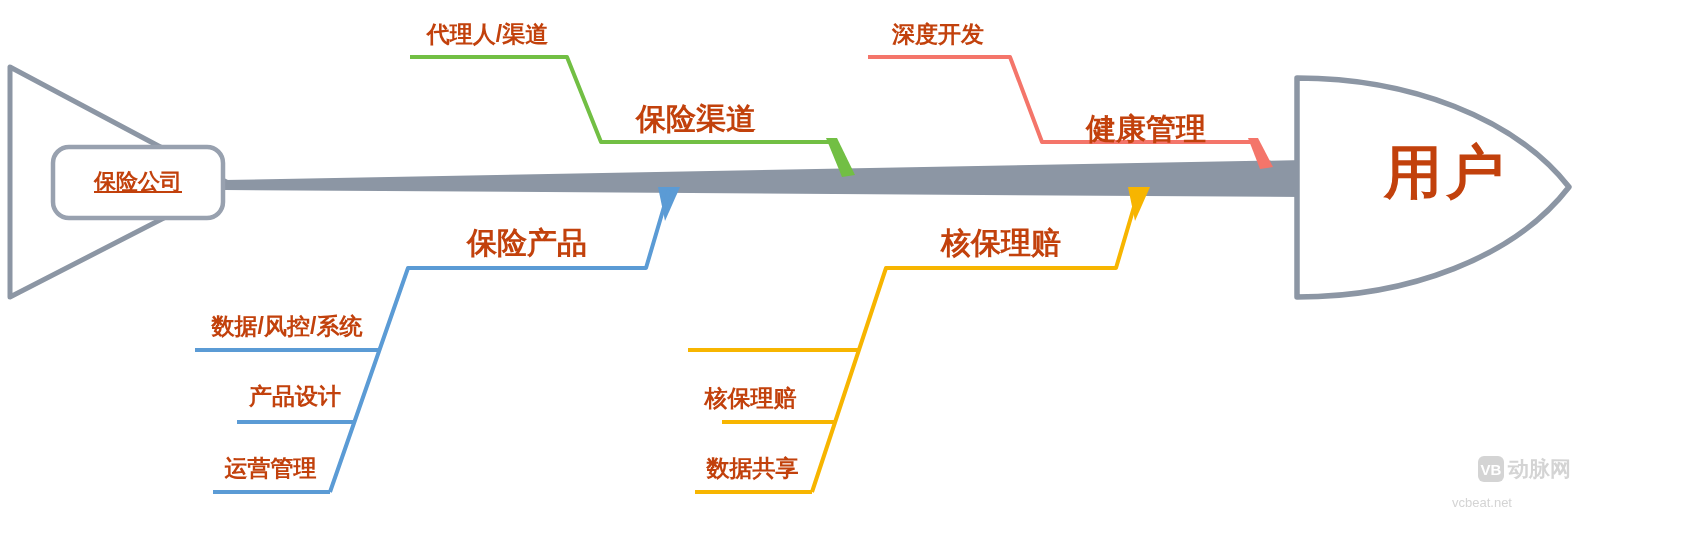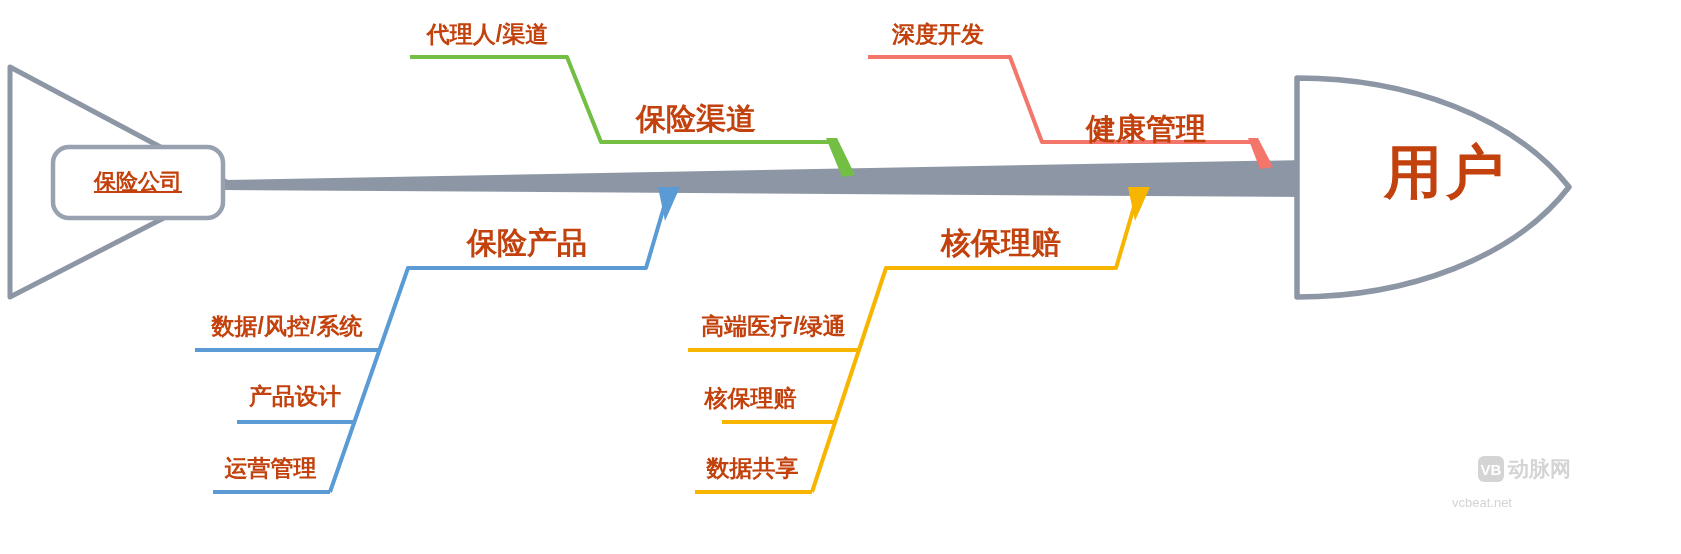--- a/index.html
+++ b/index.html
@@ -82,21 +82,20 @@
 
   <div class="label cat-label" style="left:1040px;top:112px;width:212px;">健康管理</div>
   <div class="label sub-label" style="left:866px;top:22px;width:144px;">深度开发</div>
 
   <div class="label cat-label" style="left:408px;top:226px;width:238px;">保险产品</div>
   <div class="label sub-label" style="left:193px;top:314px;width:188px;">数据/风控/系统</div>
   <div class="label sub-label" style="left:235px;top:386px;width:120px;font-family:Liberation Mono, monospace;">产品设计</div>
   <div class="label sub-label" style="left:211px;top:456px;width:119px;">运营管理</div>
 
   <div class="label cat-label" style="left:886px;top:226px;width:230px;">核保理赔</div>
-  <div class="label sub-label" style="left:686px;top:314px;width:175px;">高端医疗/绿通</div>
   <div class="label sub-label" style="left:692px;top:386px;width:117px;">核保理赔</div>
   <div class="label sub-label" style="left:693px;top:456px;width:119px;">数据共享</div>
 
   <div class="watermark">
     <div class="wm-row">
       <div class="wm-logo">VB</div>
       <div class="wm-name">动脉网</div>
     </div>
     <div class="wm-site">vcbeat.net</div>
   </div>

